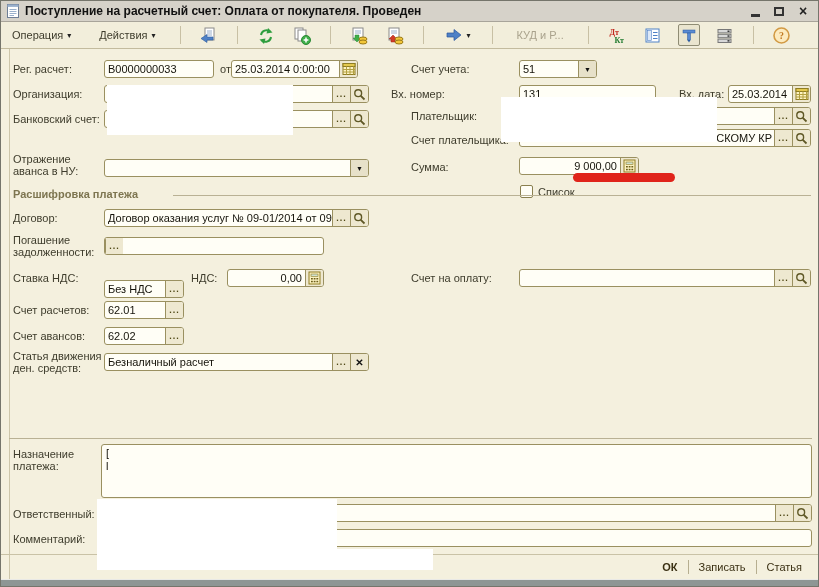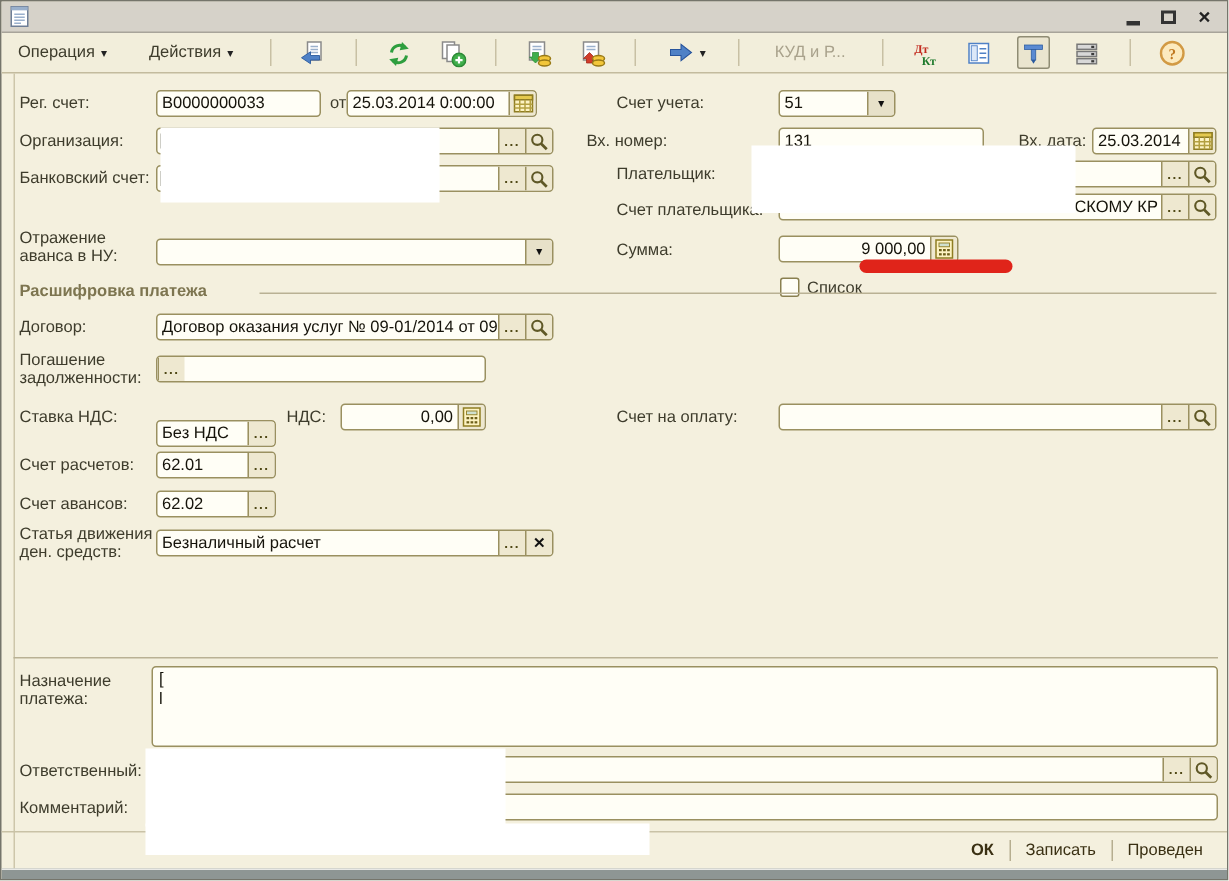--- a/index.html
+++ b/index.html
@@ -71,20 +71,21 @@
     <svg width="14" height="14">
       <rect x="1.5" y="0.5" width="11" height="13" fill="#ffffff" stroke="#6e7e96"></rect>
       <rect x="1.5" y="0.5" width="11" height="2.4" fill="#9ab0cc"></rect>
       <g stroke="#9ab0cc" stroke-width="1">
         <line x1="3.5" y1="5.5" x2="10.5" y2="5.5"></line>
           <line x1="3.5" y1="7.5" x2="10.5" y2="7.5"></line>
         <line x1="3.5" y1="9.5" x2="10.5" y2="9.5"></line>
           <line x1="3.5" y1="11.5" x2="8" y2="11.5"></line>
       </g>
     </svg>
+    <span class="title-text">Поступление на расчетный счет: Оплата от покупателя. Проведен</span>
     <span class="win-controls">
       <span class="wc wc-min">
           <i></i>
         </span>
       <span class="wc wc-max">
           <i></i>
         </span>
       <span class="wc wc-close">×</span>
     </span>
   </div>
@@ -204,21 +205,21 @@
     <span class="tb-ico">
       <svg width="19" height="19">
         <circle cx="9.5" cy="9.5" r="7.5" fill="#fceabe" stroke="#d29a44" stroke-width="1.6"></circle>
         <text x="9.5" y="13" text-anchor="middle" font-size="10" font-weight="bold" fill="#c07820">?</text>
       </svg>
     </span>
   </div>
 
   <div class="form-edge"></div>
 
-  <span class="lbl" style="left:12px;top:62px">Рег. счет:</span>
+  <span class="lbl" style="left:12px;top:62px">Рег. расчет:</span>
   <div class="field" style="left:103px;top:59px;width:110px">
     <span class="fi">В0000000033</span>
   </div>
   <span class="lbl" style="left:219px;top:62px">от:</span>
   <div class="field" style="left:230px;top:59px;width:127px">
     <span class="fi">25.03.2014 0:00:00</span>
     <span class="fbtn">
       <svg width="14" height="14">
         <rect x="1" y="1.5" width="12" height="11" fill="#fdf3c2" stroke="#8f7d22"></rect>
         <rect x="1" y="1.5" width="12" height="3" fill="#e4c94e" stroke="#8f7d22"></rect>
@@ -441,21 +442,21 @@
     <span class="fi"></span>
   </div>
 
   <div class="hline" style="left:0px;top:553px;width:819px;background:#c9c2a6"></div>
 
   <div class="btnbar">
     <span class="bbtn primary">ОК</span>
     <span class="bsep"></span>
     <span class="bbtn">Записать</span>
     <span class="bsep"></span>
-    <span class="bbtn">Проведен</span>
+    <span class="bbtn">Статья</span>
   </div>
 
   <div class="graybar"></div>
 
   <div class="redact" style="left:106px;top:84px;width:186px;height:50px"></div>
   <div class="redact" style="left:500px;top:96px;width:216px;height:45px"></div>
   <div class="redact" style="left:96px;top:498px;width:240px;height:52px"></div>
   <div class="redact" style="left:96px;top:548px;width:336px;height:21px"></div>
 
 </div>

